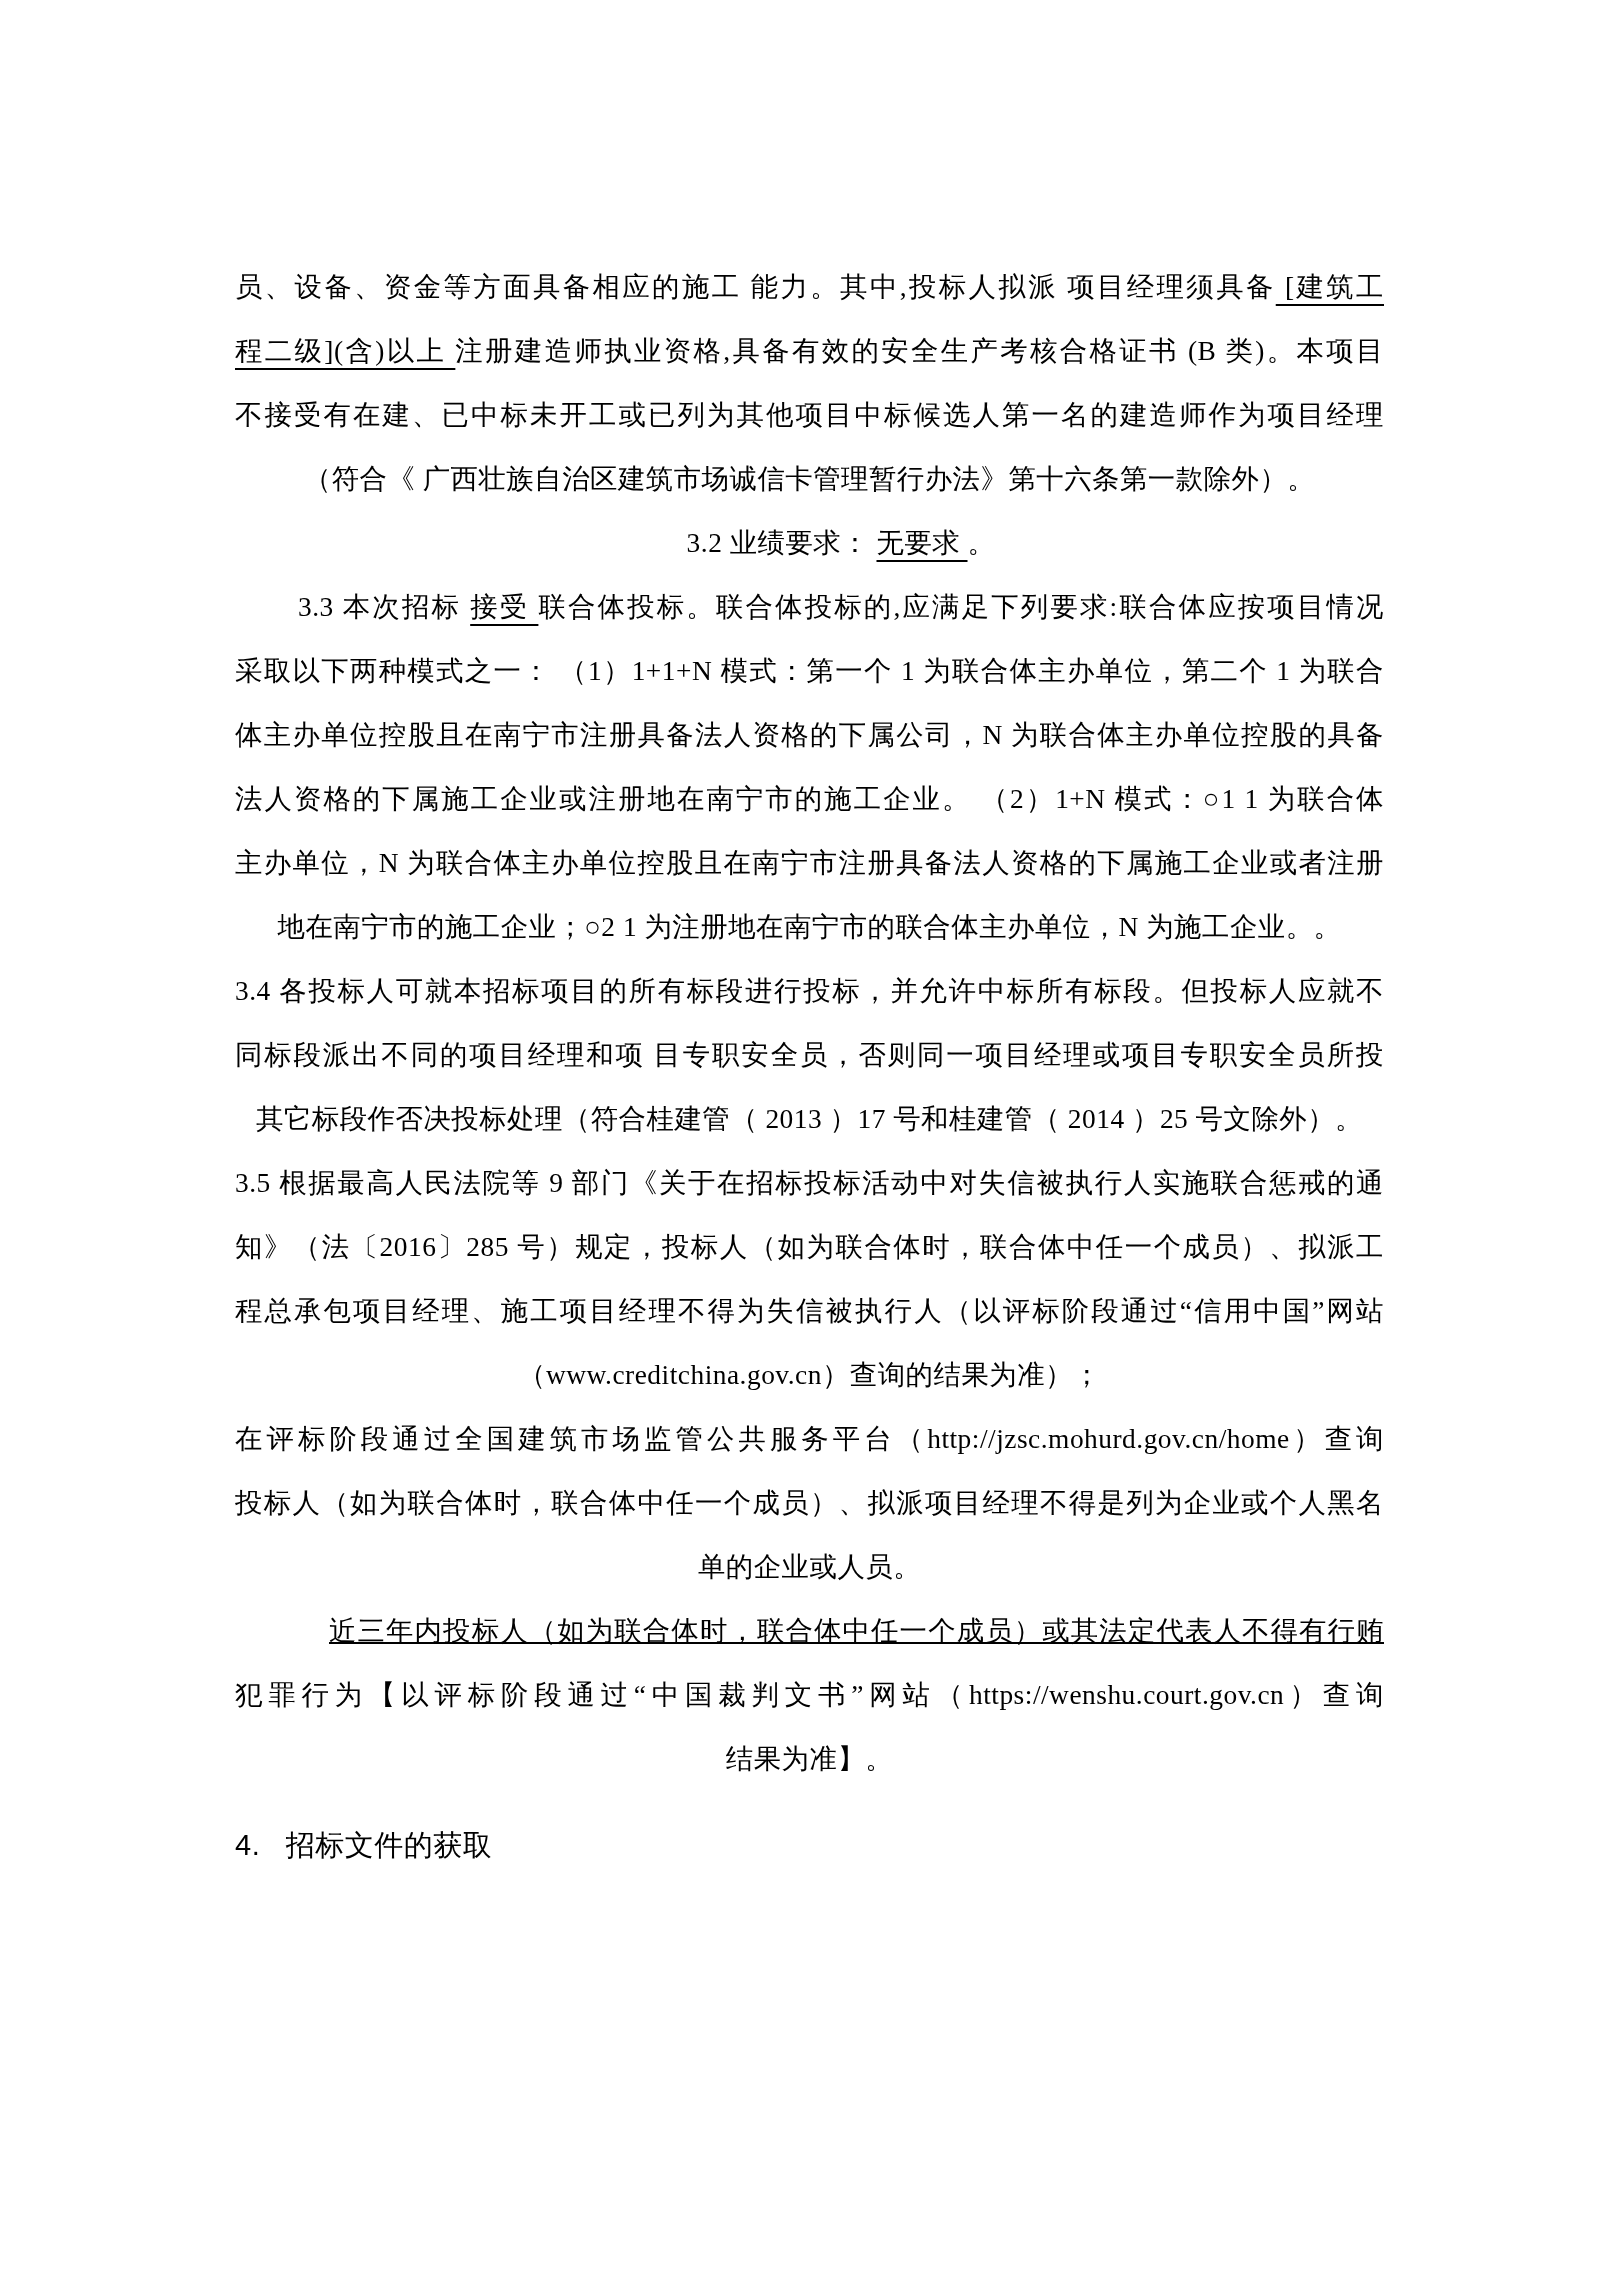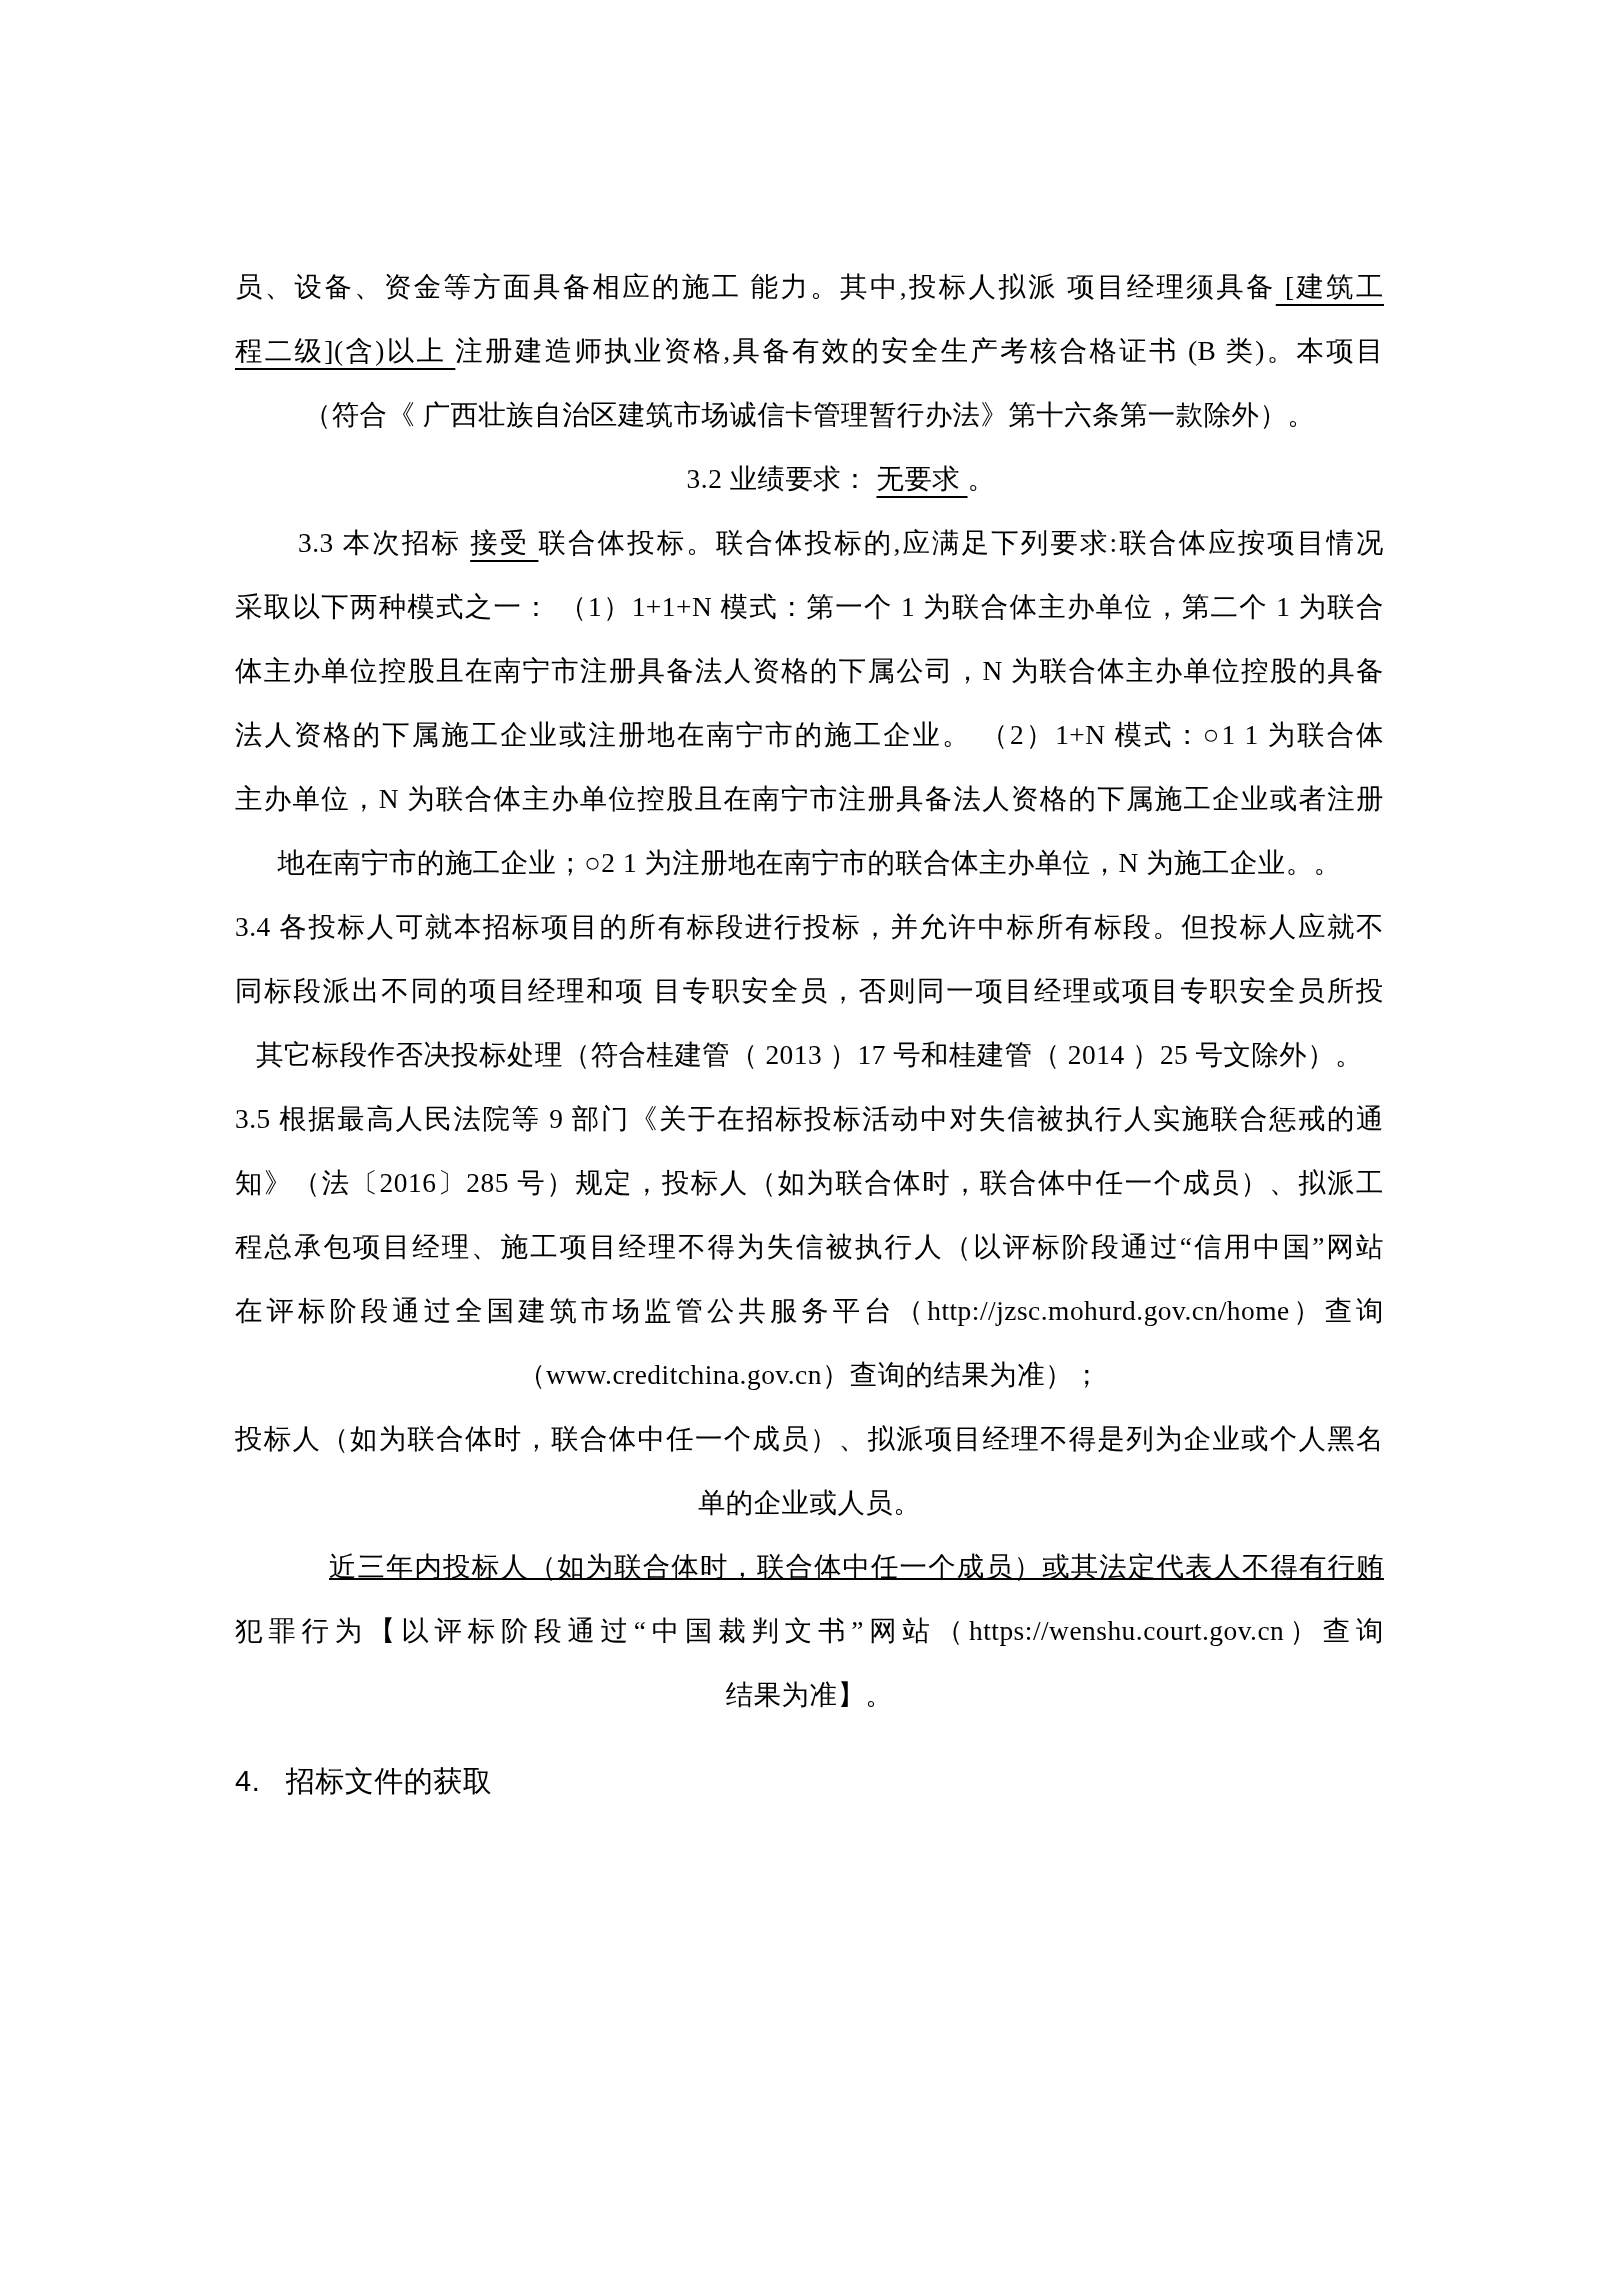--- a/index.html
+++ b/index.html
@@ -52,36 +52,37 @@
 </style>
 </head>
 <body>
 
 <div class="page" style="background: rgb(255, 255, 255); color: rgb(0, 0, 0);">
   <div class="doc-body">
 
     <div id="lines-mount">
         <div class="line j"><span>员、设备、资金等方面具备相应的施工 能力。其中,投标人拟派 项目经理须具备</span><span class="u"> [建筑工</span></div>
         <div class="line j"><span class="u">程二级](含)以上 </span><span>注册建造师执业资格,具备有效的安全生产考核合格证书 (B 类)。本项目</span></div>
+        <div class="line j"><span>不接受有在建、已中标未开工或已列为其他项目中标候选人第一名的建造师作为项目经理</span></div>
         <div class="line"><span>（符合《 广西壮族自治区建筑市场诚信卡管理暂行办法》第十六条第一款除外）。</span></div>
         <div class="line" style="padding-left: 63px;"><span>3.2 业绩要求： </span><span class="u">无要求 </span><span>。</span></div>
         <div class="line j" style="padding-left: 63px;"><span>3.3 本次招标 </span><span class="u">接受 </span><span>联合体投标。联合体投标的,应满足下列要求:联合体应按项目情况</span></div>
         <div class="line j"><span>采取以下两种模式之一： （1）1+1+N 模式：第一个 1 为联合体主办单位，第二个 1 为联合</span></div>
         <div class="line j"><span>体主办单位控股且在南宁市注册具备法人资格的下属公司，N 为联合体主办单位控股的具备</span></div>
         <div class="line j"><span>法人资格的下属施工企业或注册地在南宁市的施工企业。 （2）1+N 模式：○1 1 为联合体</span></div>
         <div class="line j"><span>主办单位，N 为联合体主办单位控股且在南宁市注册具备法人资格的下属施工企业或者注册</span></div>
         <div class="line"><span>地在南宁市的施工企业；○2 1 为注册地在南宁市的联合体主办单位，N 为施工企业。。</span></div>
         <div class="line j"><span>3.4 各投标人可就本招标项目的所有标段进行投标，并允许中标所有标段。但投标人应就不</span></div>
         <div class="line j"><span>同标段派出不同的项目经理和项 目专职安全员，否则同一项目经理或项目专职安全员所投</span></div>
         <div class="line"><span>其它标段作否决投标处理（符合桂建管（ 2013 ）17 号和桂建管（ 2014 ）25 号文除外）。</span></div>
         <div class="line j"><span>3.5 根据最高人民法院等 9 部门《关于在招标投标活动中对失信被执行人实施联合惩戒的通</span></div>
         <div class="line j"><span>知》（法〔2016〕285 号）规定，投标人（如为联合体时，联合体中任一个成员）、拟派工</span></div>
         <div class="line j"><span>程总承包项目经理、施工项目经理不得为失信被执行人（以评标阶段通过“信用中国”网站</span></div>
+        <div class="line"><span>（www.creditchina.gov.cn）查询的结果为准）；</span></div>
         <div class="line j"><span>在评标阶段通过全国建筑市场监管公共服务平台（http://jzsc.mohurd.gov.cn/home）查询</span></div>
-        <div class="line"><span>（www.creditchina.gov.cn）查询的结果为准）；</span></div>
         <div class="line j"><span>投标人（如为联合体时，联合体中任一个成员）、拟派项目经理不得是列为企业或个人黑名</span></div>
         <div class="line"><span>单的企业或人员。</span></div>
         <div class="line j" style="padding-left: 94px; text-decoration: underline;"><span>近三年内投标人（如为联合体时，联合体中任一个成员）或其法定代表人不得有行贿</span></div>
         <div class="line j"><span>犯罪行为【以评标阶段通过“中国裁判文书”网站（https://wenshu.court.gov.cn）查询</span></div>
         <div class="line"><span>结果为准】。</span></div>
       </div>
     <div class="line heading" style="margin-top:21.6px;">
       <span class="sec-num">4.</span><span>招标文件的获取</span>
     </div>
   </div>

